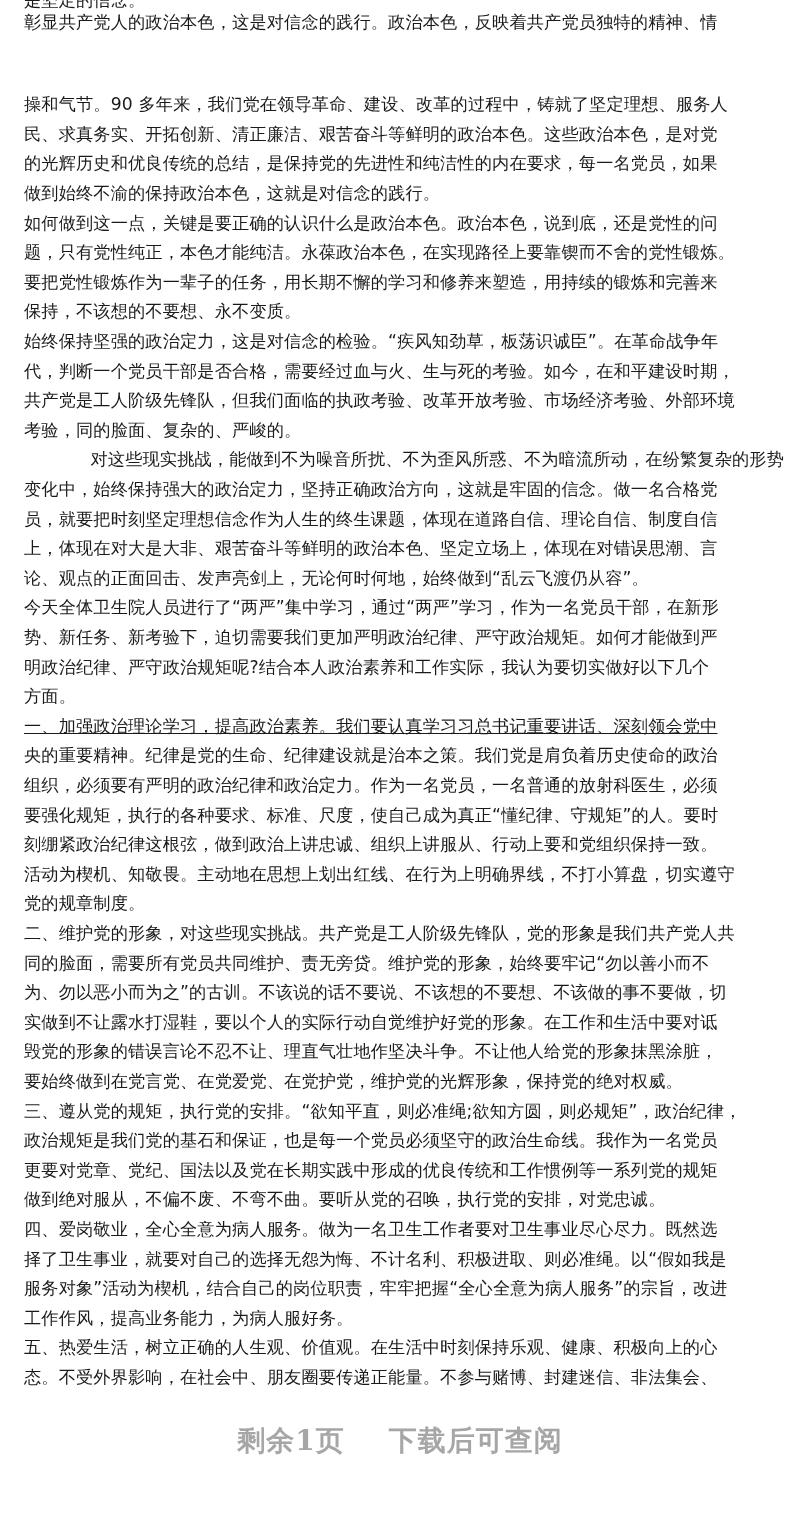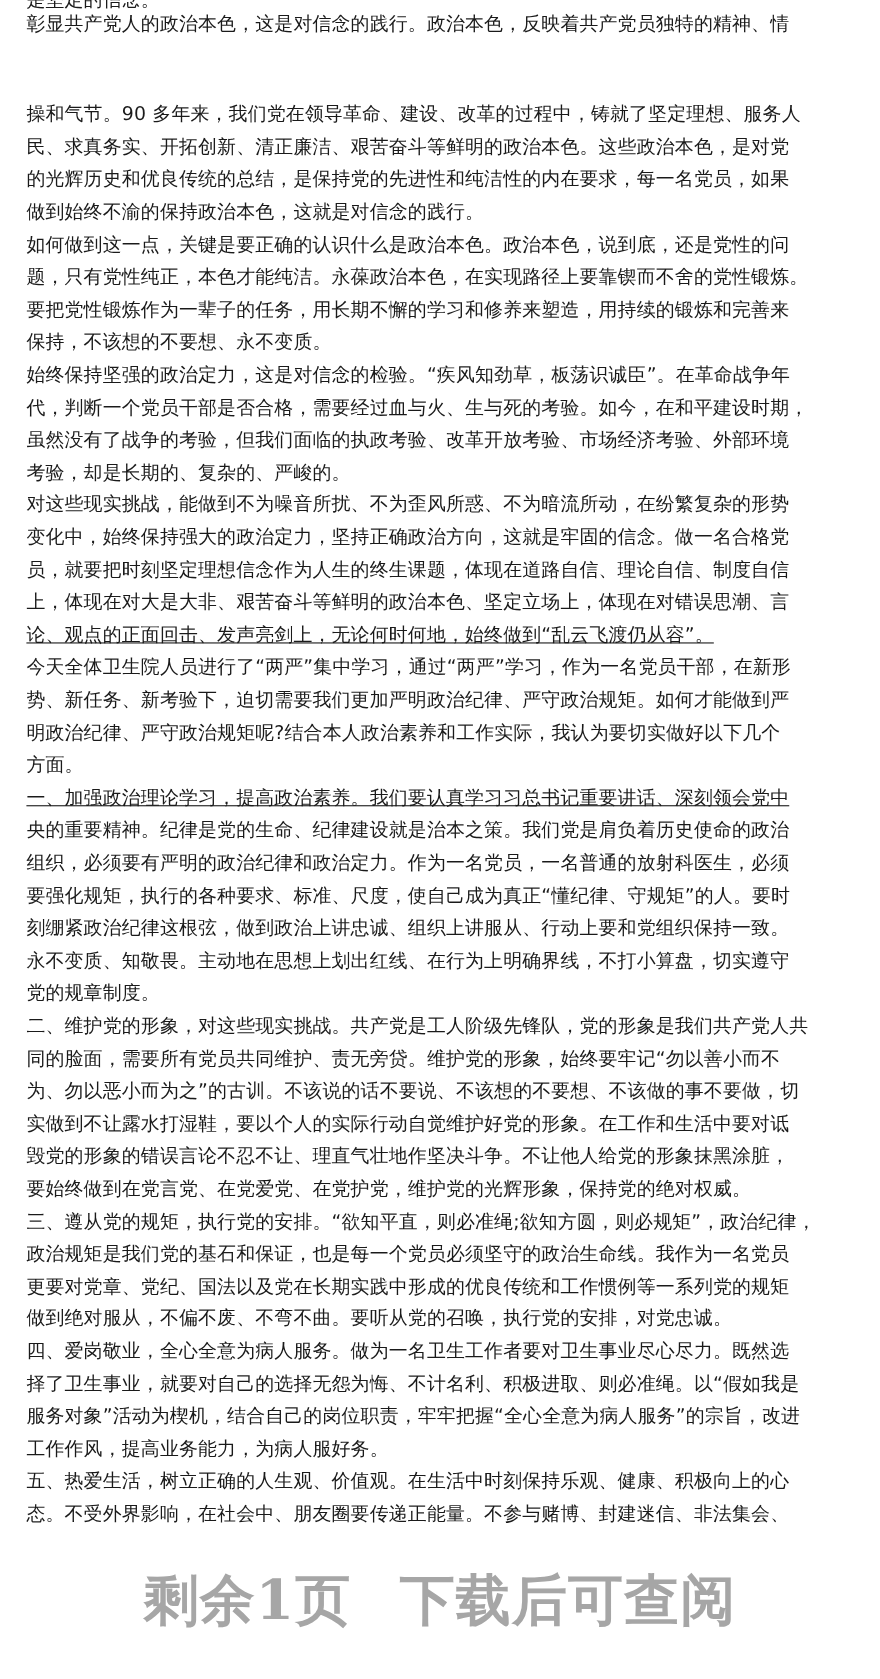--- a/index.html
+++ b/index.html
@@ -5,57 +5,57 @@
     html, body { margin: 0; padding: 0; background: #ffffff; }
     body { width: 800px; height: 1526px; position: relative; overflow: hidden;
            font-family: "DejaVu Sans", "Liberation Sans", sans-serif; color: #1a1a1a; }
     .page { position: absolute; left: 0; top: 0; width: 800px; height: 1120px; }
     .line { position: absolute; left: 24px; width: 760px; font-size: 17.2px; line-height: 22px;
             white-space: nowrap; letter-spacing: 0.15px; }
     .watermark { position: absolute; color: rgba(180,180,180,0.18); font-size: 40px;
                  transform: rotate(-45deg); pointer-events: none; white-space: nowrap; }
     .remaining { position: absolute; left: 0; width: 800px; top: 1422px; text-align: center;
                  font-family: "DejaVu Serif", "Liberation Serif", serif; font-weight: bold;
-                 font-size: 50px; color: #a6a6a6; letter-spacing: 1px; }
+                 font-size: 28px; color: #a6a6a6; letter-spacing: 1px; }
     .remaining .gap { display: inline-block; width: 44px; }
   </style>
 </head>
 <body>
 
 <div class="page">
   <div id="lines">
       <div class="line" style="top: -11px;">是坚定的信念。</div>
       <div class="line" style="top: 11px;">彰显共产党人的政治本色，这是对信念的践行。政治本色，反映着共产党员独特的精神、情</div>
       <div class="line" style="top: 93px;">操和气节。90 多年来，我们党在领导革命、建设、改革的过程中，铸就了坚定理想、服务人</div>
       <div class="line" style="top: 123px;">民、求真务实、开拓创新、清正廉洁、艰苦奋斗等鲜明的政治本色。这些政治本色，是对党</div>
       <div class="line" style="top: 152px;">的光辉历史和优良传统的总结，是保持党的先进性和纯洁性的内在要求，每一名党员，如果</div>
       <div class="line" style="top: 182px;">做到始终不渝的保持政治本色，这就是对信念的践行。</div>
       <div class="line" style="top: 212px;">如何做到这一点，关键是要正确的认识什么是政治本色。政治本色，说到底，还是党性的问</div>
       <div class="line" style="top: 241px;">题，只有党性纯正，本色才能纯洁。永葆政治本色，在实现路径上要靠锲而不舍的党性锻炼。</div>
       <div class="line" style="top: 271px;">要把党性锻炼作为一辈子的任务，用长期不懈的学习和修养来塑造，用持续的锻炼和完善来</div>
       <div class="line" style="top: 300px;">保持，不该想的不要想、永不变质。</div>
       <div class="line" style="top: 330px;">始终保持坚强的政治定力，这是对信念的检验。“疾风知劲草，板荡识诚臣”。在革命战争年</div>
       <div class="line" style="top: 360px;">代，判断一个党员干部是否合格，需要经过血与火、生与死的考验。如今，在和平建设时期，</div>
-      <div class="line" style="top: 389px;">虽然没有了战争的考验，但我们面临的执政考验、改革开放考验、市场经济考验、外部环境</div>
-      <div class="line" style="top: 419px;">考验，却是长期的、复杂的、严峻的。</div>
-      <div class="line" style="top: 448px;">对这些现实挑战，能做到不为噪音所扰、不为歪风所惑、不为暗流所动，在纷繁复杂的形势</div>
+      <div class="line" style="top: 389px;">共产党是工人阶级先锋队，但我们面临的执政考验、改革开放考验、市场经济考验、外部环境</div>
+      <div class="line" style="top: 419px;">考验，同的脸面、复杂的、严峻的。</div>
+      <div class="line" style="top: 448px; text-align: right;">对这些现实挑战，能做到不为噪音所扰、不为歪风所惑、不为暗流所动，在纷繁复杂的形势</div>
       <div class="line" style="top: 478px;">变化中，始终保持强大的政治定力，坚持正确政治方向，这就是牢固的信念。做一名合格党</div>
       <div class="line" style="top: 508px;">员，就要把时刻坚定理想信念作为人生的终生课题，体现在道路自信、理论自信、制度自信</div>
       <div class="line" style="top: 537px;">上，体现在对大是大非、艰苦奋斗等鲜明的政治本色、坚定立场上，体现在对错误思潮、言</div>
-      <div class="line" style="top: 567px; text-decoration: underline;">论、观点的正面回击、发声亮剑上，无论何时何地，始终做到“乱云飞渡仍从容”。</div>
+      <div class="line" style="top: 567px;">论、观点的正面回击、发声亮剑上，无论何时何地，始终做到“乱云飞渡仍从容”。</div>
       <div class="line" style="top: 596px;">今天全体卫生院人员进行了“两严”集中学习，通过“两严”学习，作为一名党员干部，在新形</div>
       <div class="line" style="top: 626px;">势、新任务、新考验下，迫切需要我们更加严明政治纪律、严守政治规矩。如何才能做到严</div>
       <div class="line" style="top: 656px;">明政治纪律、严守政治规矩呢?结合本人政治素养和工作实际，我认为要切实做好以下几个</div>
       <div class="line" style="top: 685px;">方面。</div>
       <div class="line" style="top: 715px; text-decoration: underline;">一、加强政治理论学习，提高政治素养。我们要认真学习习总书记重要讲话、深刻领会党中</div>
       <div class="line" style="top: 744px;">央的重要精神。纪律是党的生命、纪律建设就是治本之策。我们党是肩负着历史使命的政治</div>
       <div class="line" style="top: 774px;">组织，必须要有严明的政治纪律和政治定力。作为一名党员，一名普通的放射科医生，必须</div>
       <div class="line" style="top: 804px;">要强化规矩，执行的各种要求、标准、尺度，使自己成为真正“懂纪律、守规矩”的人。要时</div>
       <div class="line" style="top: 833px;">刻绷紧政治纪律这根弦，做到政治上讲忠诚、组织上讲服从、行动上要和党组织保持一致。</div>
-      <div class="line" style="top: 863px;">永不变质、知敬畏。主动地在思想上划出红线、在行为上明确界线，不打小算盘，切实遵守</div>
+      <div class="line" style="top: 863px;">活动为楔机、知敬畏。主动地在思想上划出红线、在行为上明确界线，不打小算盘，切实遵守</div>
       <div class="line" style="top: 892px;">党的规章制度。</div>
       <div class="line" style="top: 922px;">二、维护党的形象，对这些现实挑战。共产党是工人阶级先锋队，党的形象是我们共产党人共</div>
       <div class="line" style="top: 952px;">同的脸面，需要所有党员共同维护、责无旁贷。维护党的形象，始终要牢记“勿以善小而不</div>
       <div class="line" style="top: 981px;">为、勿以恶小而为之”的古训。不该说的话不要说、不该想的不要想、不该做的事不要做，切</div>
       <div class="line" style="top: 1011px;">实做到不让露水打湿鞋，要以个人的实际行动自觉维护好党的形象。在工作和生活中要对诋</div>
       <div class="line" style="top: 1040px;">毁党的形象的错误言论不忍不让、理直气壮地作坚决斗争。不让他人给党的形象抹黑涂脏，</div>
       <div class="line" style="top: 1070px;">要始终做到在党言党、在党爱党、在党护党，维护党的光辉形象，保持党的绝对权威。</div>
       <div class="line" style="top: 1100px;">三、遵从党的规矩，执行党的安排。“欲知平直，则必准绳;欲知方圆，则必规矩”，政治纪律，</div>
       <div class="line" style="top: 1129px;">政治规矩是我们党的基石和保证，也是每一个党员必须坚守的政治生命线。我作为一名党员</div>
       <div class="line" style="top: 1159px;">更要对党章、党纪、国法以及党在长期实践中形成的优良传统和工作惯例等一系列党的规矩</div>

